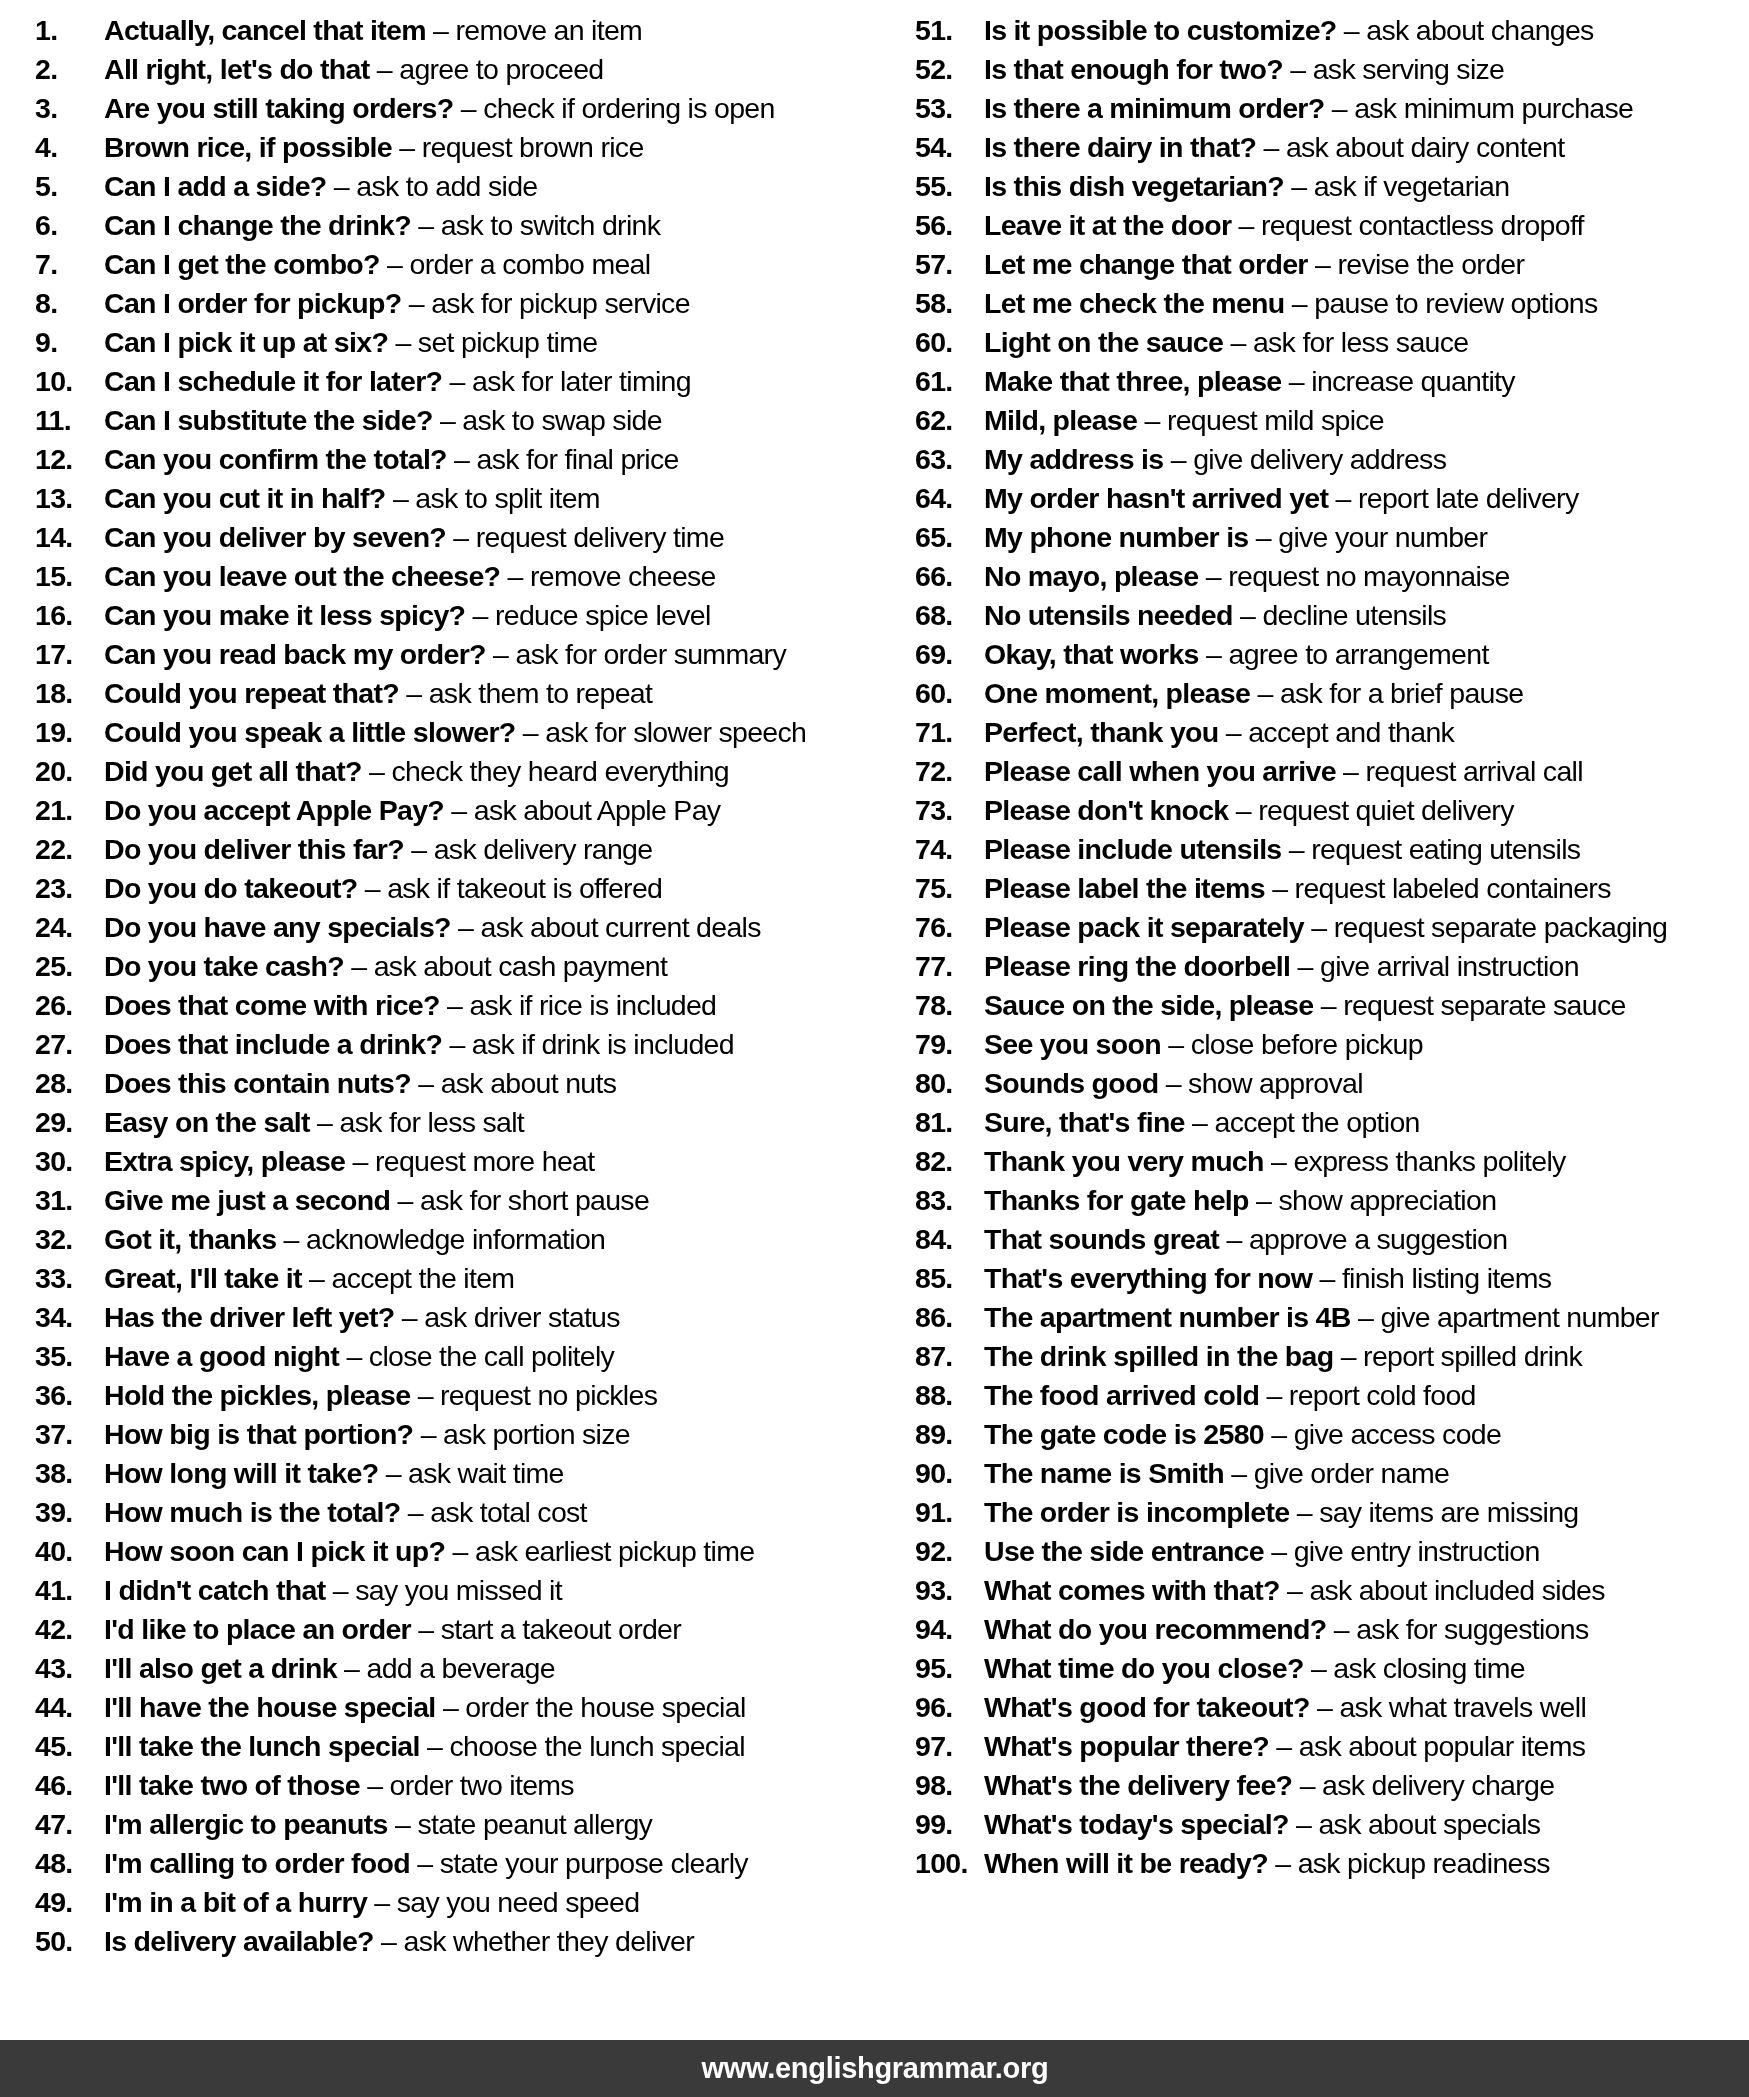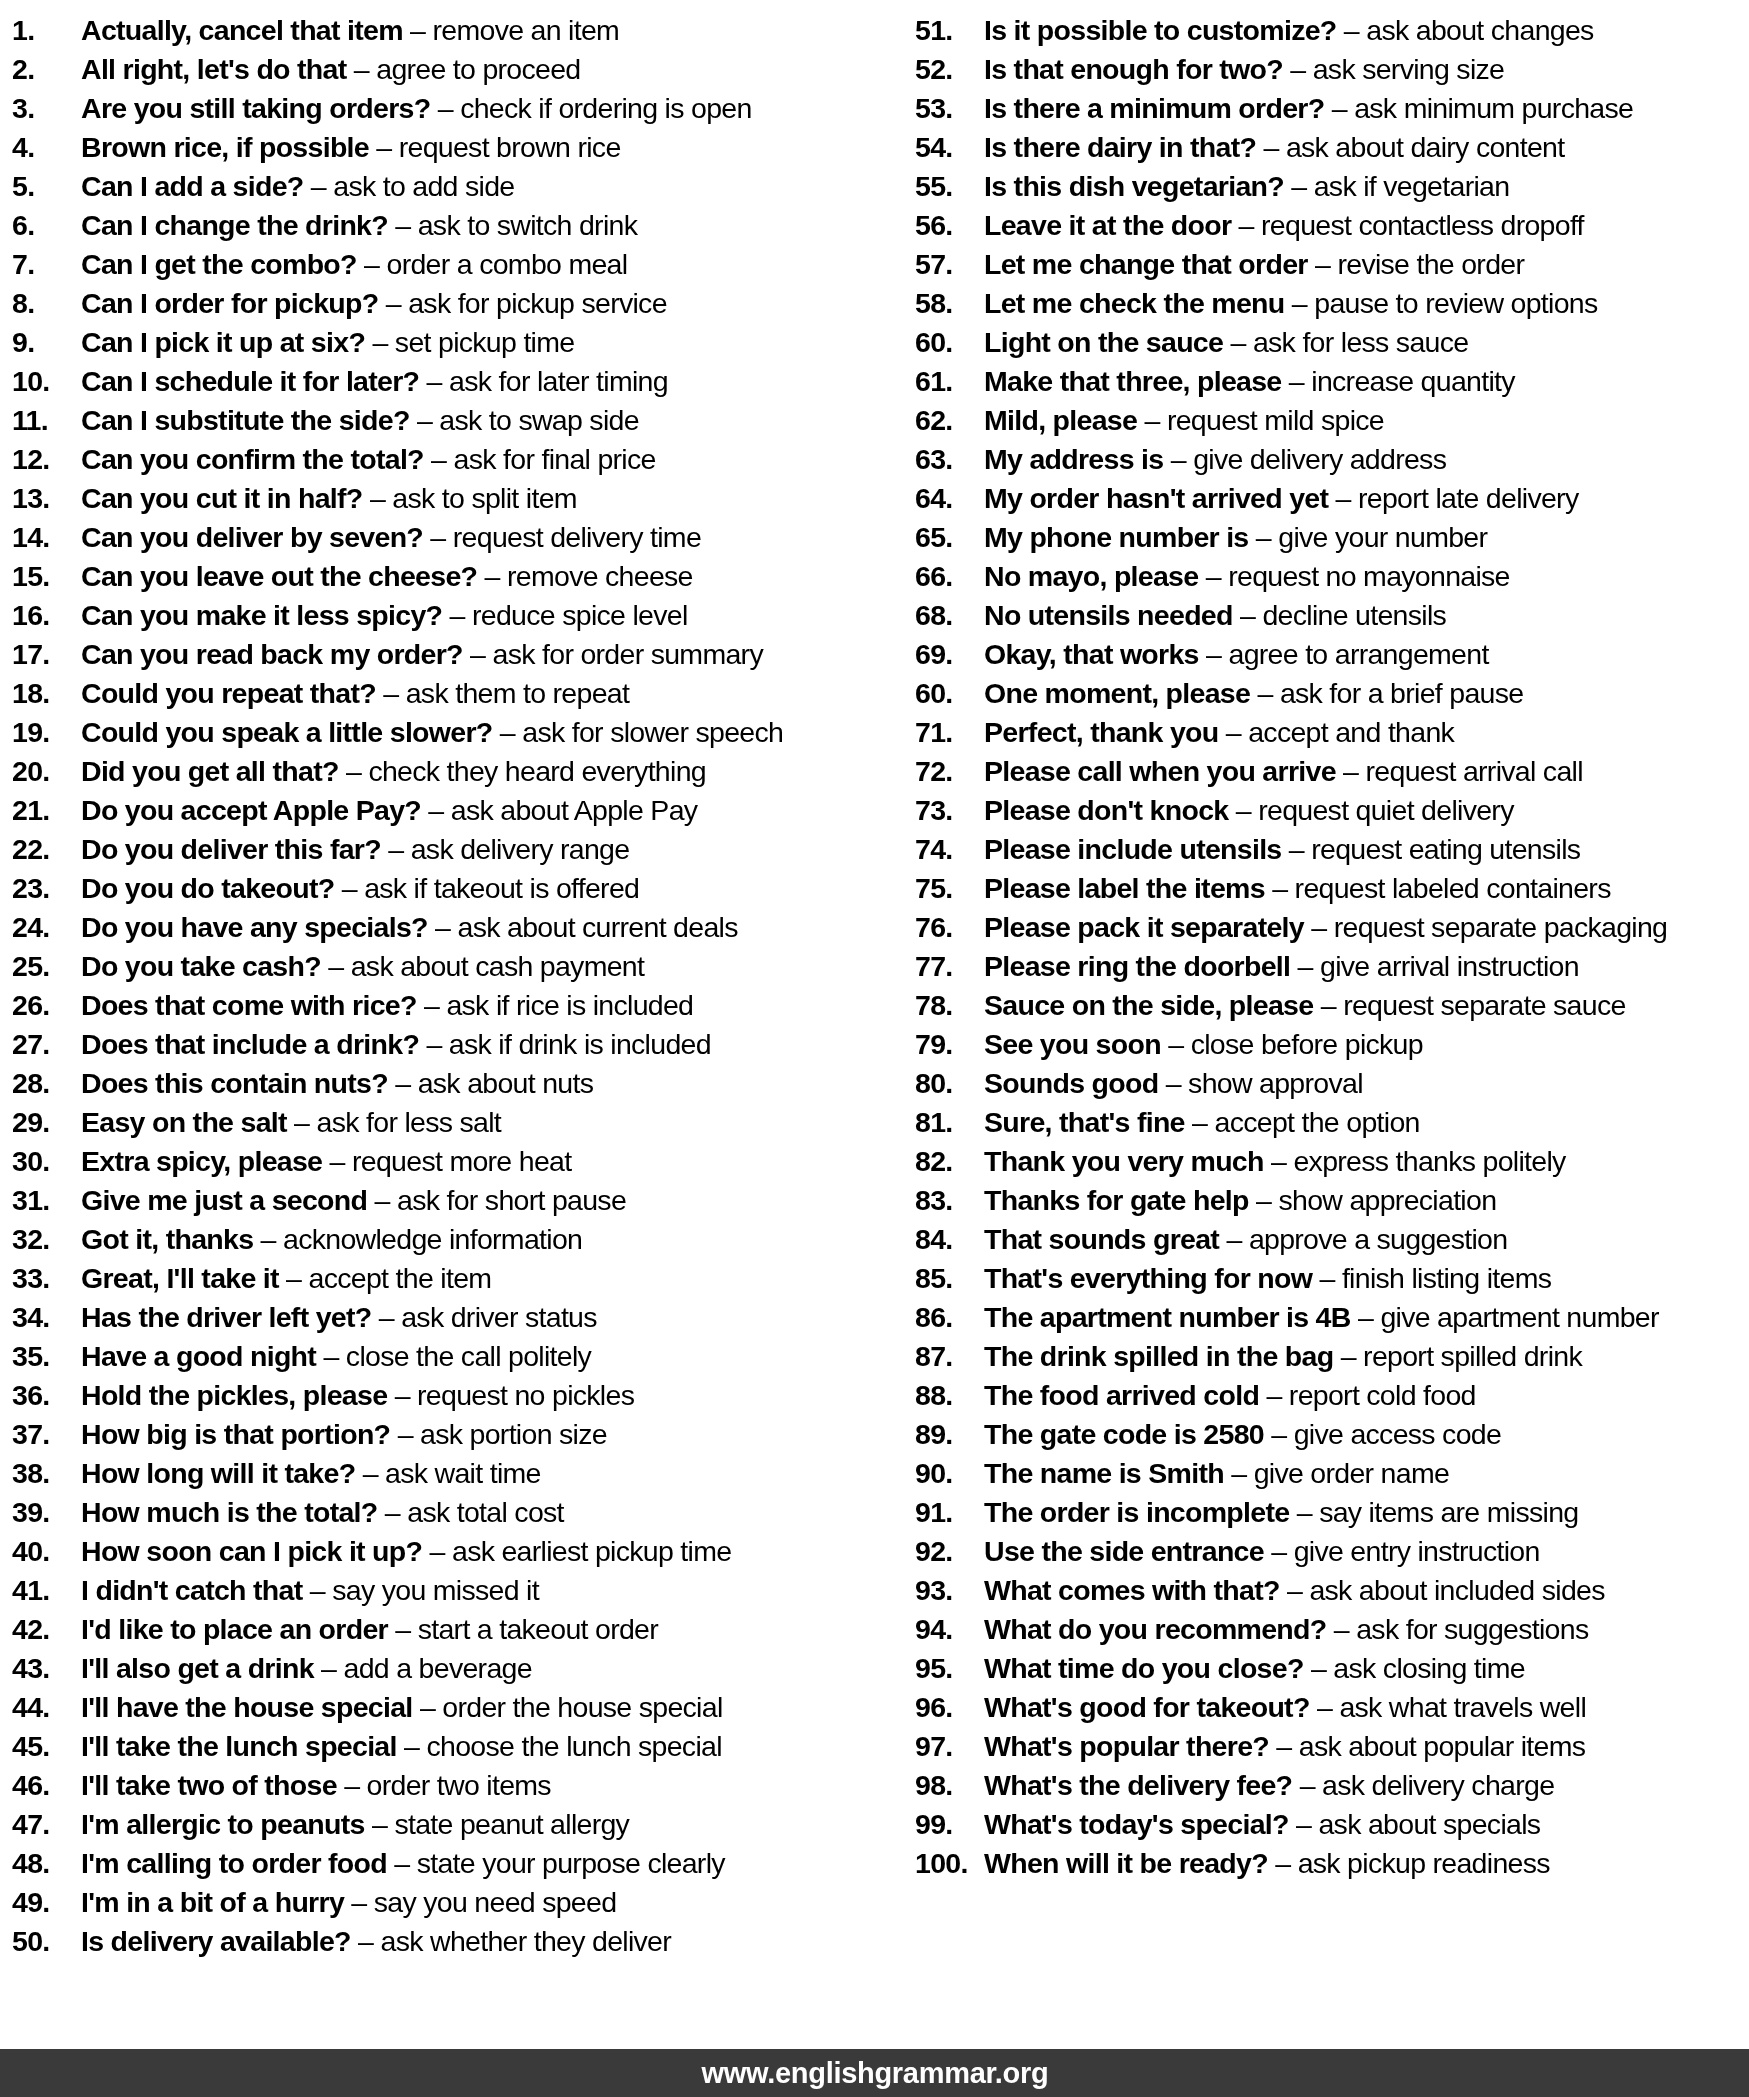--- a/index.html
+++ b/index.html
@@ -11,39 +11,39 @@
   }
   .columns{
     display:flex;
     padding-top:10.6px;
     box-sizing:border-box;
   }
   .col{
     list-style:none;margin:0;padding:0;
     width:875px;box-sizing:border-box;
   }
-  .col-left{padding-left:12px}
+  .col-left{padding-left:35px}
   .col-right{padding-left:40px}
   .row{
     line-height:39px;
     font-size:28.5px;
     letter-spacing:-0.7px;
     white-space:nowrap;
   }
   .num{
     display:inline-block;
     min-width:69px;
     font-weight:bold;
   }
   .phrase{font-weight:bold}
   .sep{font-weight:normal;margin:0 7.3px}
   .desc{font-weight:normal}
   .footer-bar{
     position:absolute;left:0;bottom:0;
-    width:100%;height:48px;
+    width:100%;height:57px;
     background:#3a3a3a;
     display:flex;align-items:center;justify-content:center;
   }
   .footer-url{
     color:#ffffff;
     font-weight:bold;
     font-size:29px;
     letter-spacing:-0.3px;
   }
 </style>

